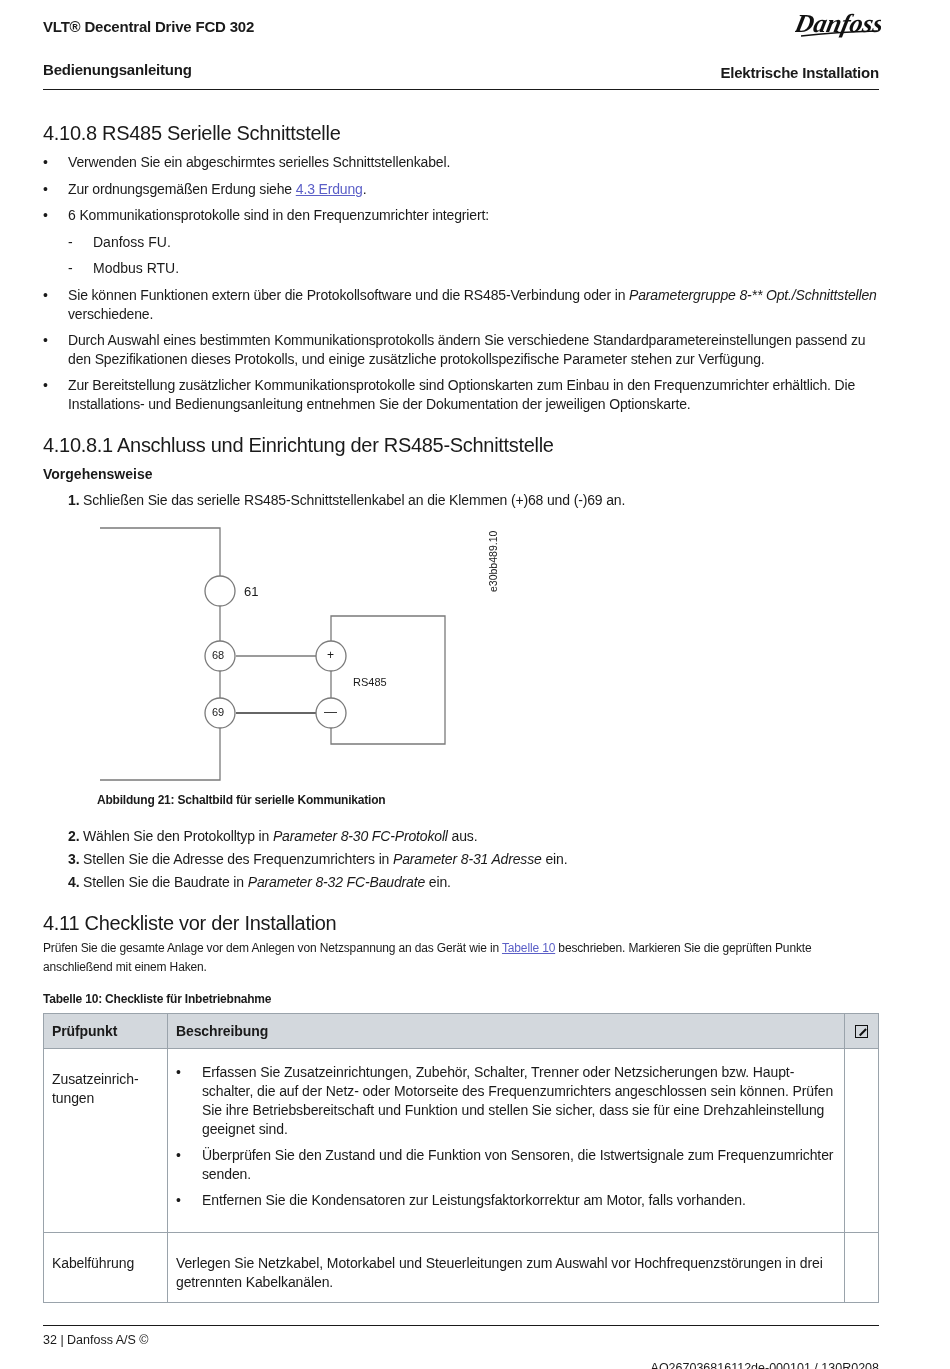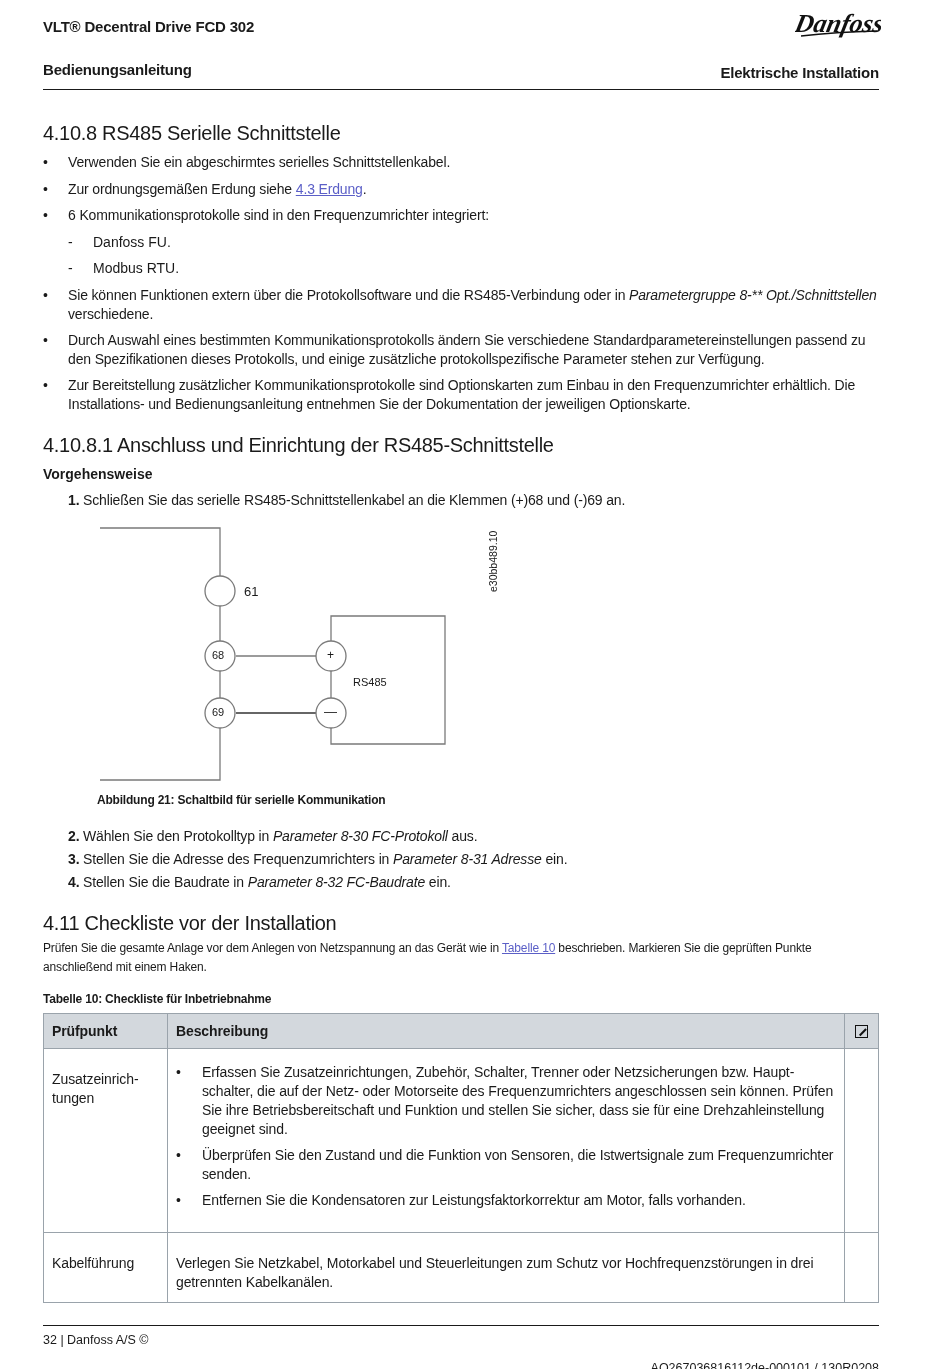--- a/index.html
+++ b/index.html
@@ -161,21 +161,21 @@
         <ul class="cell-list">
           <li><span class="dot">•</span><span>Erfassen Sie Zusatzeinrichtungen, Zubehör, Schalter, Trenner oder Netzsicherungen bzw. Haupt­schalter, die auf der Netz- oder Motorseite des Frequenzumrichters angeschlossen sein können. Prü­fen Sie ihre Betriebsbereitschaft und Funktion und stellen Sie sicher, dass sie für eine Drehzahlein­stellung geeignet sind.</span></li>
           <li><span class="dot">•</span><span>Überprüfen Sie den Zustand und die Funktion von Sensoren, die Istwertsignale zum Frequenzum­richter senden.</span></li>
           <li style="margin-bottom:12px;"><span class="dot">•</span><span>Entfernen Sie die Kondensatoren zur Leistungsfaktorkorrektur am Motor, falls vorhanden.</span></li>
         </ul>
       </td>
       <td></td>
     </tr>
     <tr>
       <td>Kabelführung</td>
-      <td>Verlegen Sie Netzkabel, Motorkabel und Steuerleitungen zum Schutz vor Hochfrequenzstörungen in drei getrennten Kabelkanälen.</td>
+      <td>Verlegen Sie Netzkabel, Motorkabel und Steuerleitungen zum Auswahl vor Hochfrequenzstörungen in drei getrennten Kabelkanälen.</td>
       <td></td>
     </tr>
   </tbody>
 </table>
 
 <div class="abs ftr-rule"></div>
 <div class="abs ftr-left">32 | Danfoss A/S ©</div>
 <div class="abs ftr-right">AQ267036816112de-000101 / 130R0208</div>
 
 </body></html>

